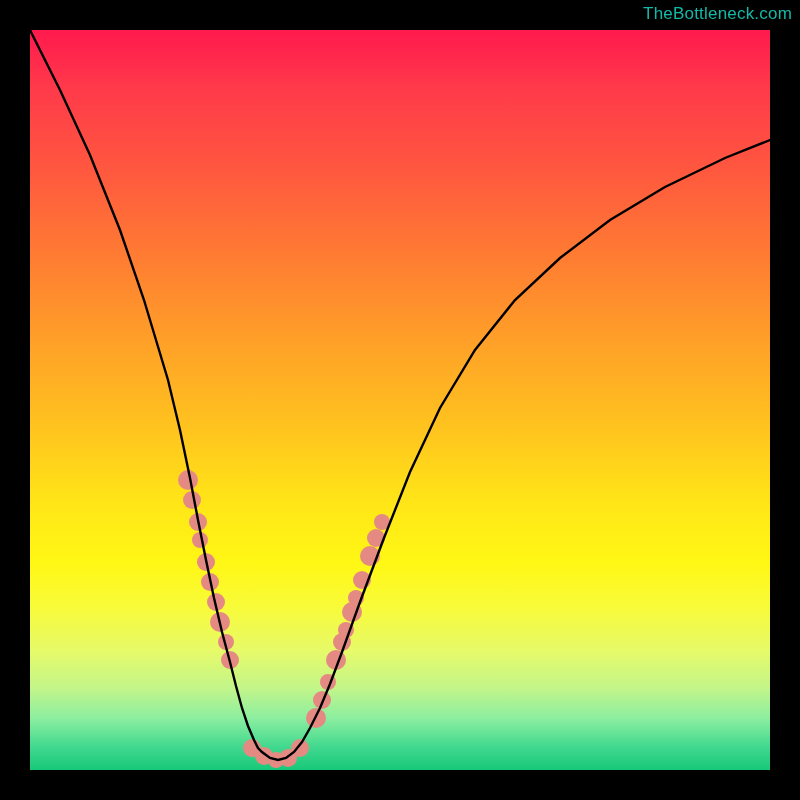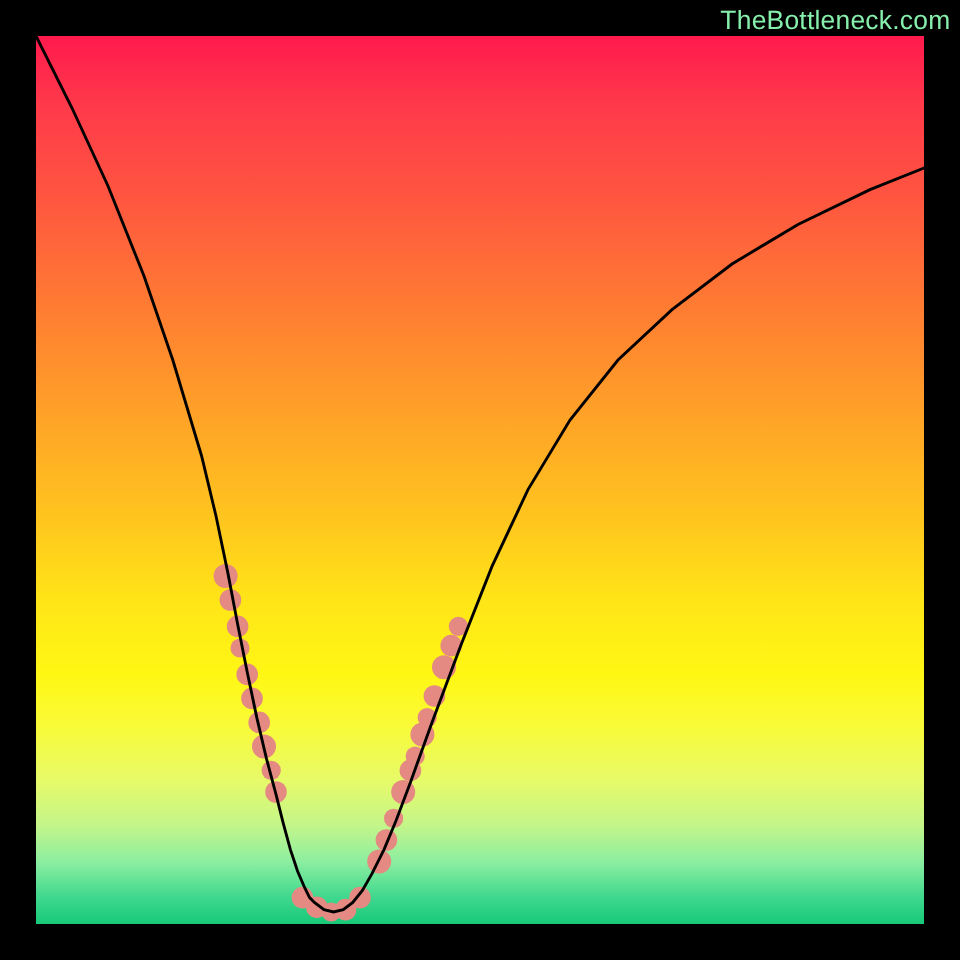--- a/index.html
+++ b/index.html
@@ -39,22 +39,22 @@
       #e6fa6a 84%,
       #c2f58a 89%,
       #8ceea0 93%,
       #3fd88e 97%,
       #17c878 100%);
   }
   .watermark {
     position: absolute;
     top: 4px;
     right: 8px;
-    color: #86efac;
-    font-size: 22px;
+    color: #14b8a6;
+    font-size: 17px;
     font-weight: 500;
     letter-spacing: 0.2px;
     user-select: none;
   }
   svg.overlay {
     position: absolute;
     left: 0;
     top: 0;
   }
 </style>

